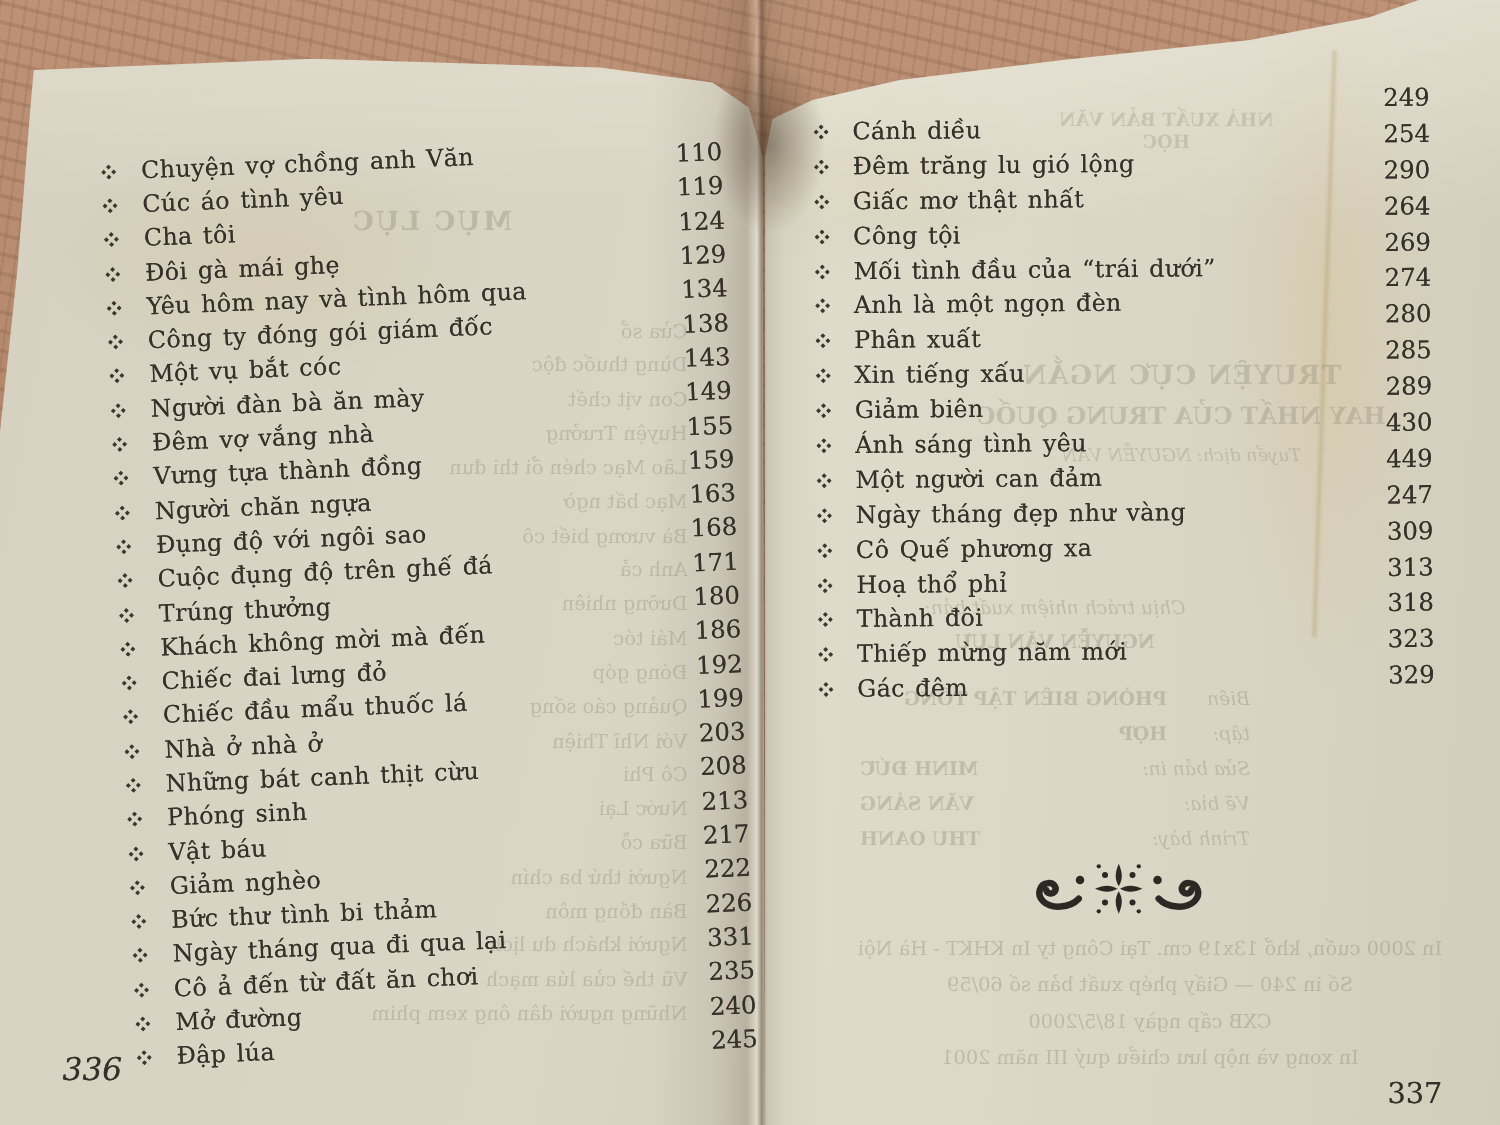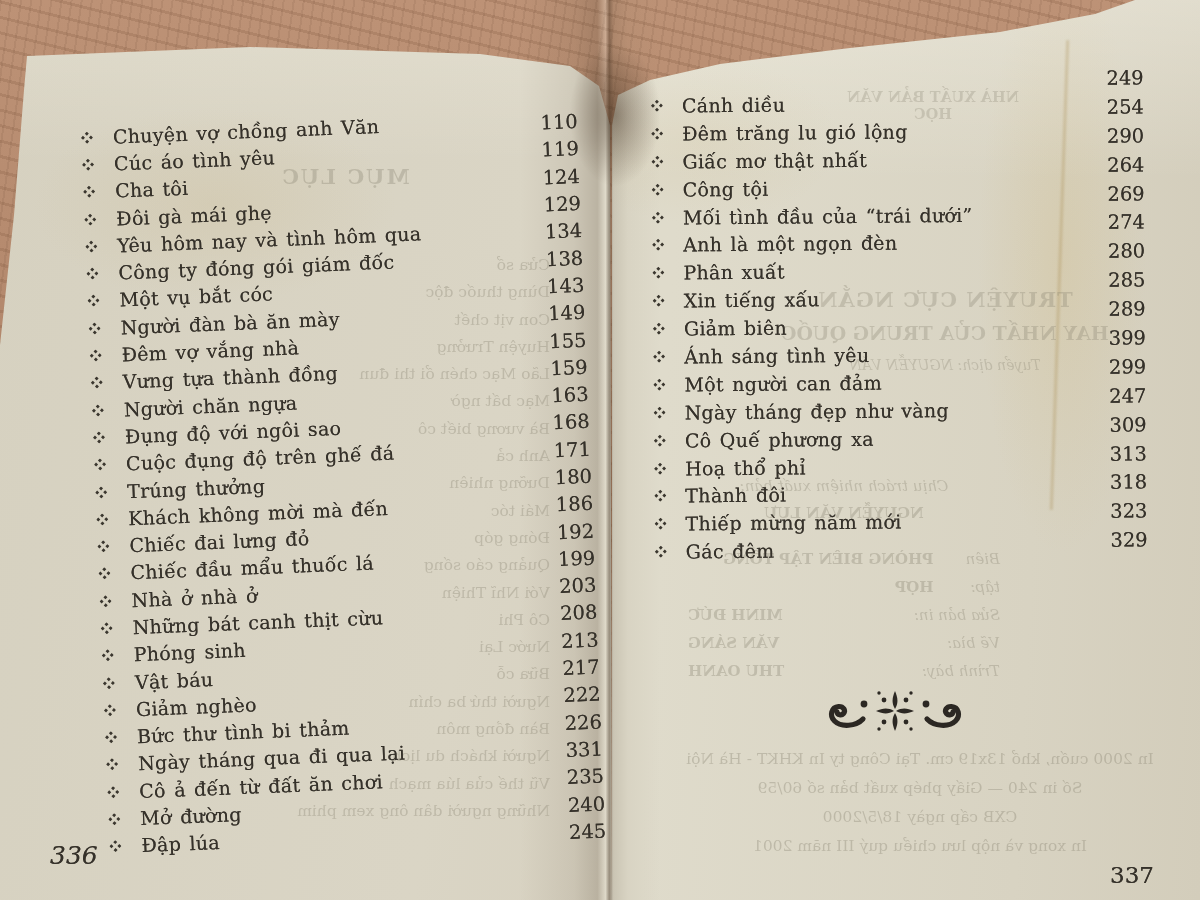--- a/index.html
+++ b/index.html
@@ -493,22 +493,22 @@
     <div id="right-nums" class="ink">
         <span>249</span>
         <span>254</span>
         <span>290</span>
         <span>264</span>
         <span>269</span>
         <span>274</span>
         <span>280</span>
         <span>285</span>
         <span>289</span>
-        <span>399</span>
-        <span>299</span>
+        <span>430</span>
+        <span>449</span>
         <span>247</span>
         <span>309</span>
         <span>313</span>
         <span>318</span>
         <span>323</span>
         <span>329</span>
       </div>
   </div>
 
   <svg id="ornament" viewBox="0 0 160 46">

